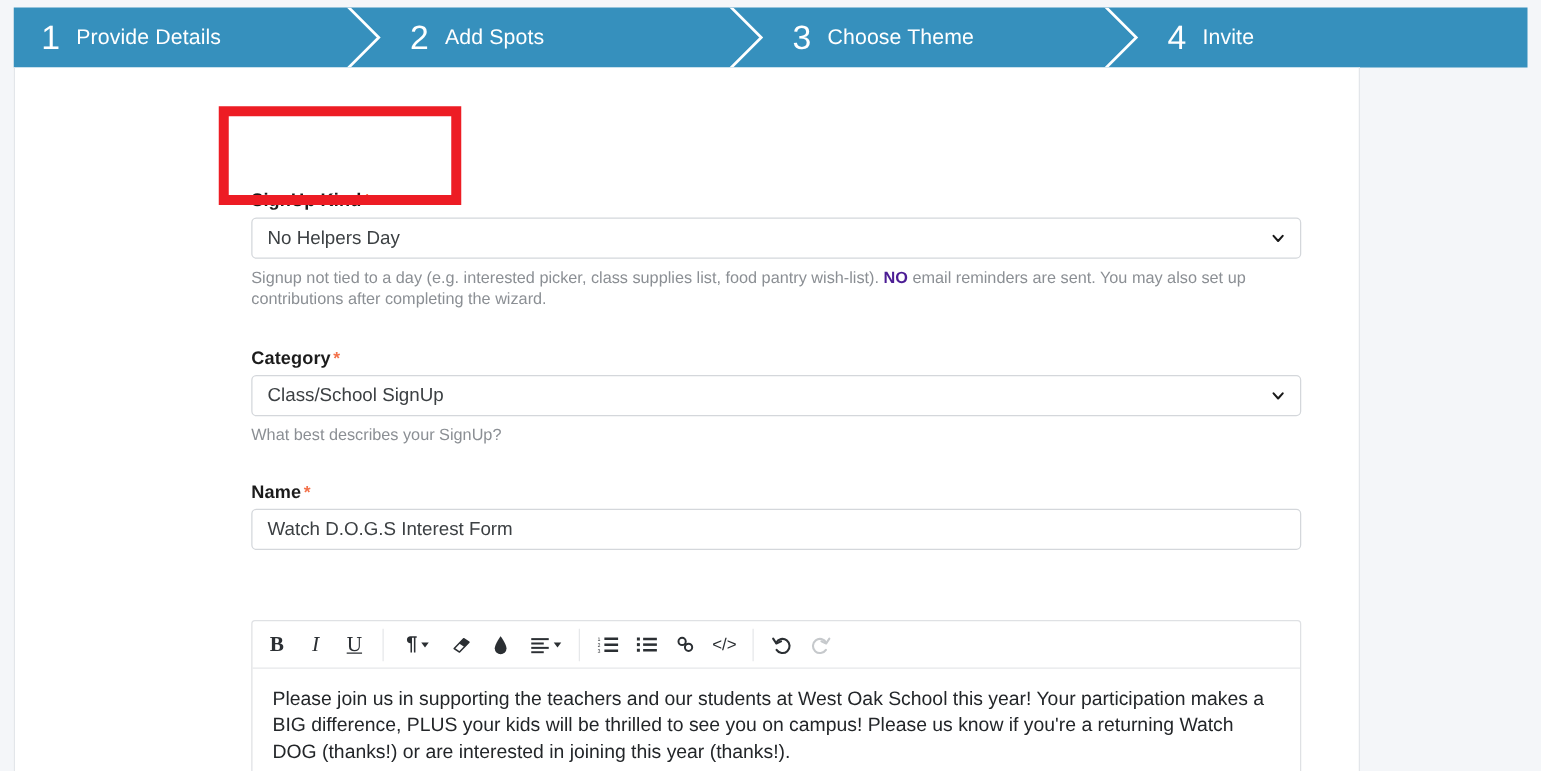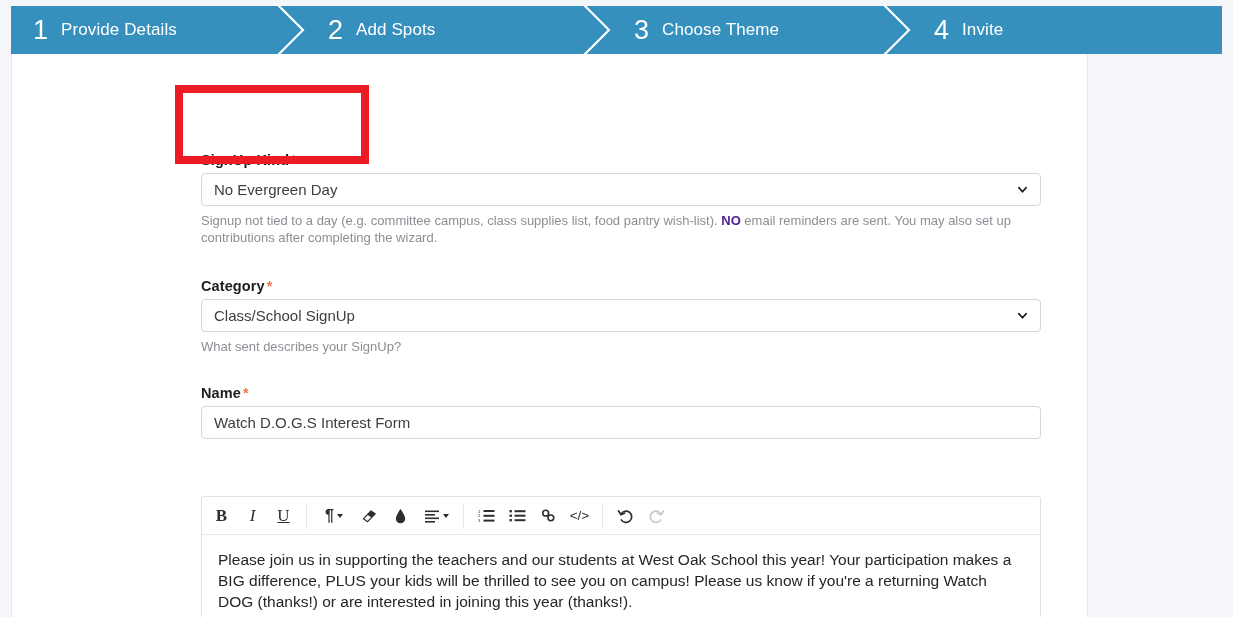--- a/index.html
+++ b/index.html
@@ -262,39 +262,39 @@
   </div>
 
   <div class="content">
     <div class="form">
 
       <div class="group g-kind">
         <div class="field-label">
           <span>SignUp Kind</span><span class="req">*</span>
         </div>
         <div class="select-wrap">
-          <div class="control">No Evergreen Day</div>
+          <div class="control">No Helpers Day</div>
           <svg class="arrow" viewBox="0 0 12 12">
             <path d="M2 4 L6 8.5 L10 4" fill="none" stroke="#1a1a1a" stroke-width="1.8" stroke-linecap="round" stroke-linejoin="round"></path>
           </svg>
         </div>
-        <p class="help"><span>Signup not tied to a day (e.g. committee campus, class supplies list, food pantry wish-list). </span><b>NO</b><span> email reminders are sent. You may also set up contributions after completing the wizard.</span></p>
+        <p class="help"><span>Signup not tied to a day (e.g. interested picker, class supplies list, food pantry wish-list). </span><b>NO</b><span> email reminders are sent. You may also set up contributions after completing the wizard.</span></p>
       </div>
 
       <div class="group g-cat">
         <div class="field-label">
           <span>Category</span><span class="req">*</span>
         </div>
         <div class="select-wrap">
           <div class="control">Class/School SignUp</div>
           <svg class="arrow" viewBox="0 0 12 12">
             <path d="M2 4 L6 8.5 L10 4" fill="none" stroke="#1a1a1a" stroke-width="1.8" stroke-linecap="round" stroke-linejoin="round"></path>
           </svg>
         </div>
-        <p class="help">What sent describes your SignUp?</p>
+        <p class="help">What best describes your SignUp?</p>
       </div>
 
       <div class="group g-name">
         <div class="field-label">
           <span>Name</span><span class="req">*</span>
         </div>
         <div class="control">Watch D.O.G.S Interest Form</div>
       </div>
 
       <div class="group g-msg">

